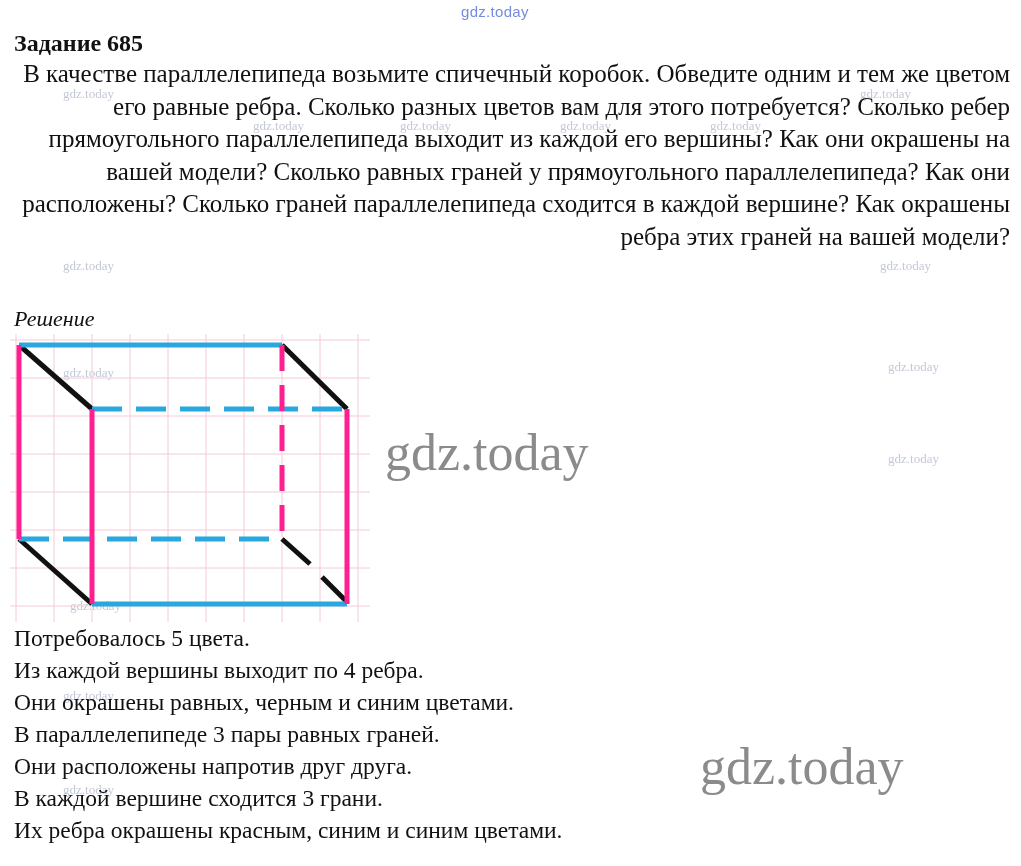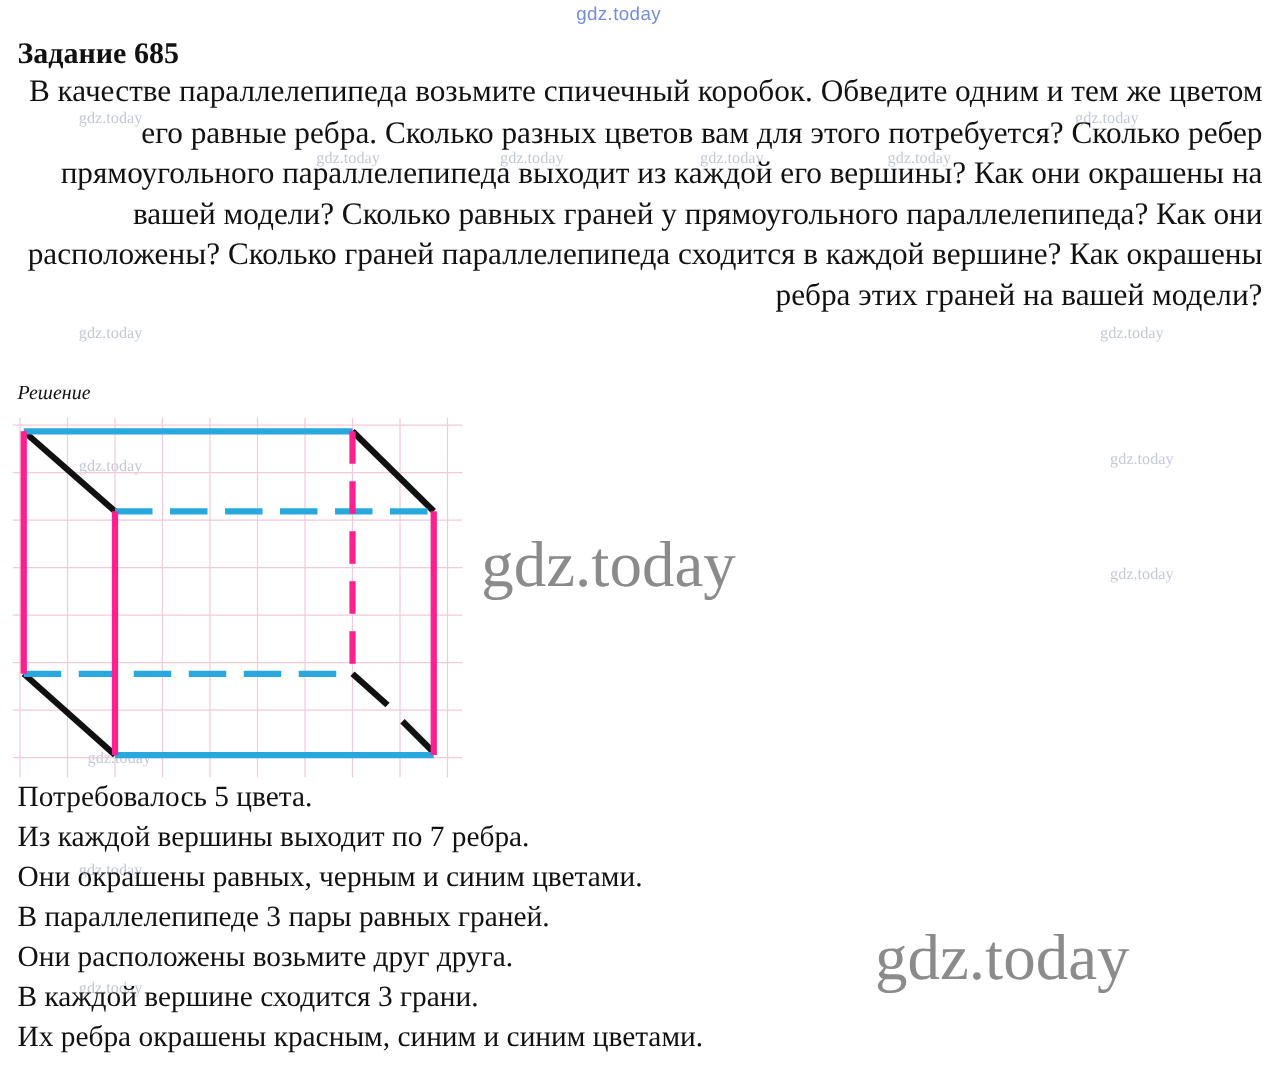--- a/index.html
+++ b/index.html
@@ -71,21 +71,21 @@
     top: 58px;
     width: 996px;
     font-size: 25px;
     line-height: 32.5px;
     text-align: right;
   }
   .solution-label {
     position: absolute;
     left: 14px;
     top: 306px;
-    font-size: 16px;
+    font-size: 22px;
     font-style: italic;
     font-family: "Liberation Serif", serif;
   }
 
   .answers {
     position: absolute;
     left: 14px;
     top: 622px;
     width: 900px;
     font-size: 23.5px;
@@ -185,21 +185,21 @@
         <line x1="272" y1="11" x2="272" y2="205" stroke-dasharray="26 14"></line>
       </g>
     </svg>
   </div>
 
   <div class="wm-big" style="left:385px; top:423px;">gdz.today</div>
   <div class="wm-big" style="left:700px; top:737px;">gdz.today</div>
 
   <div class="answers">
     <div>Потребовалось 5 цвета.</div>
-    <div>Из каждой вершины выходит по 7 ребра.</div>
+    <div>Из каждой вершины выходит по 4 ребра.</div>
     <div>Они окрашены равных, черным и синим цветами.</div>
     <div>В параллелепипеде 3 пары равных граней.</div>
-    <div>Они расположены возьмите друг друга.</div>
+    <div>Они расположены напротив друг друга.</div>
     <div>В каждой вершине сходится 3 грани.</div>
     <div>Их ребра окрашены красным, синим и синим цветами.</div>
   </div>
 
 </div>
 
 </body></html>

